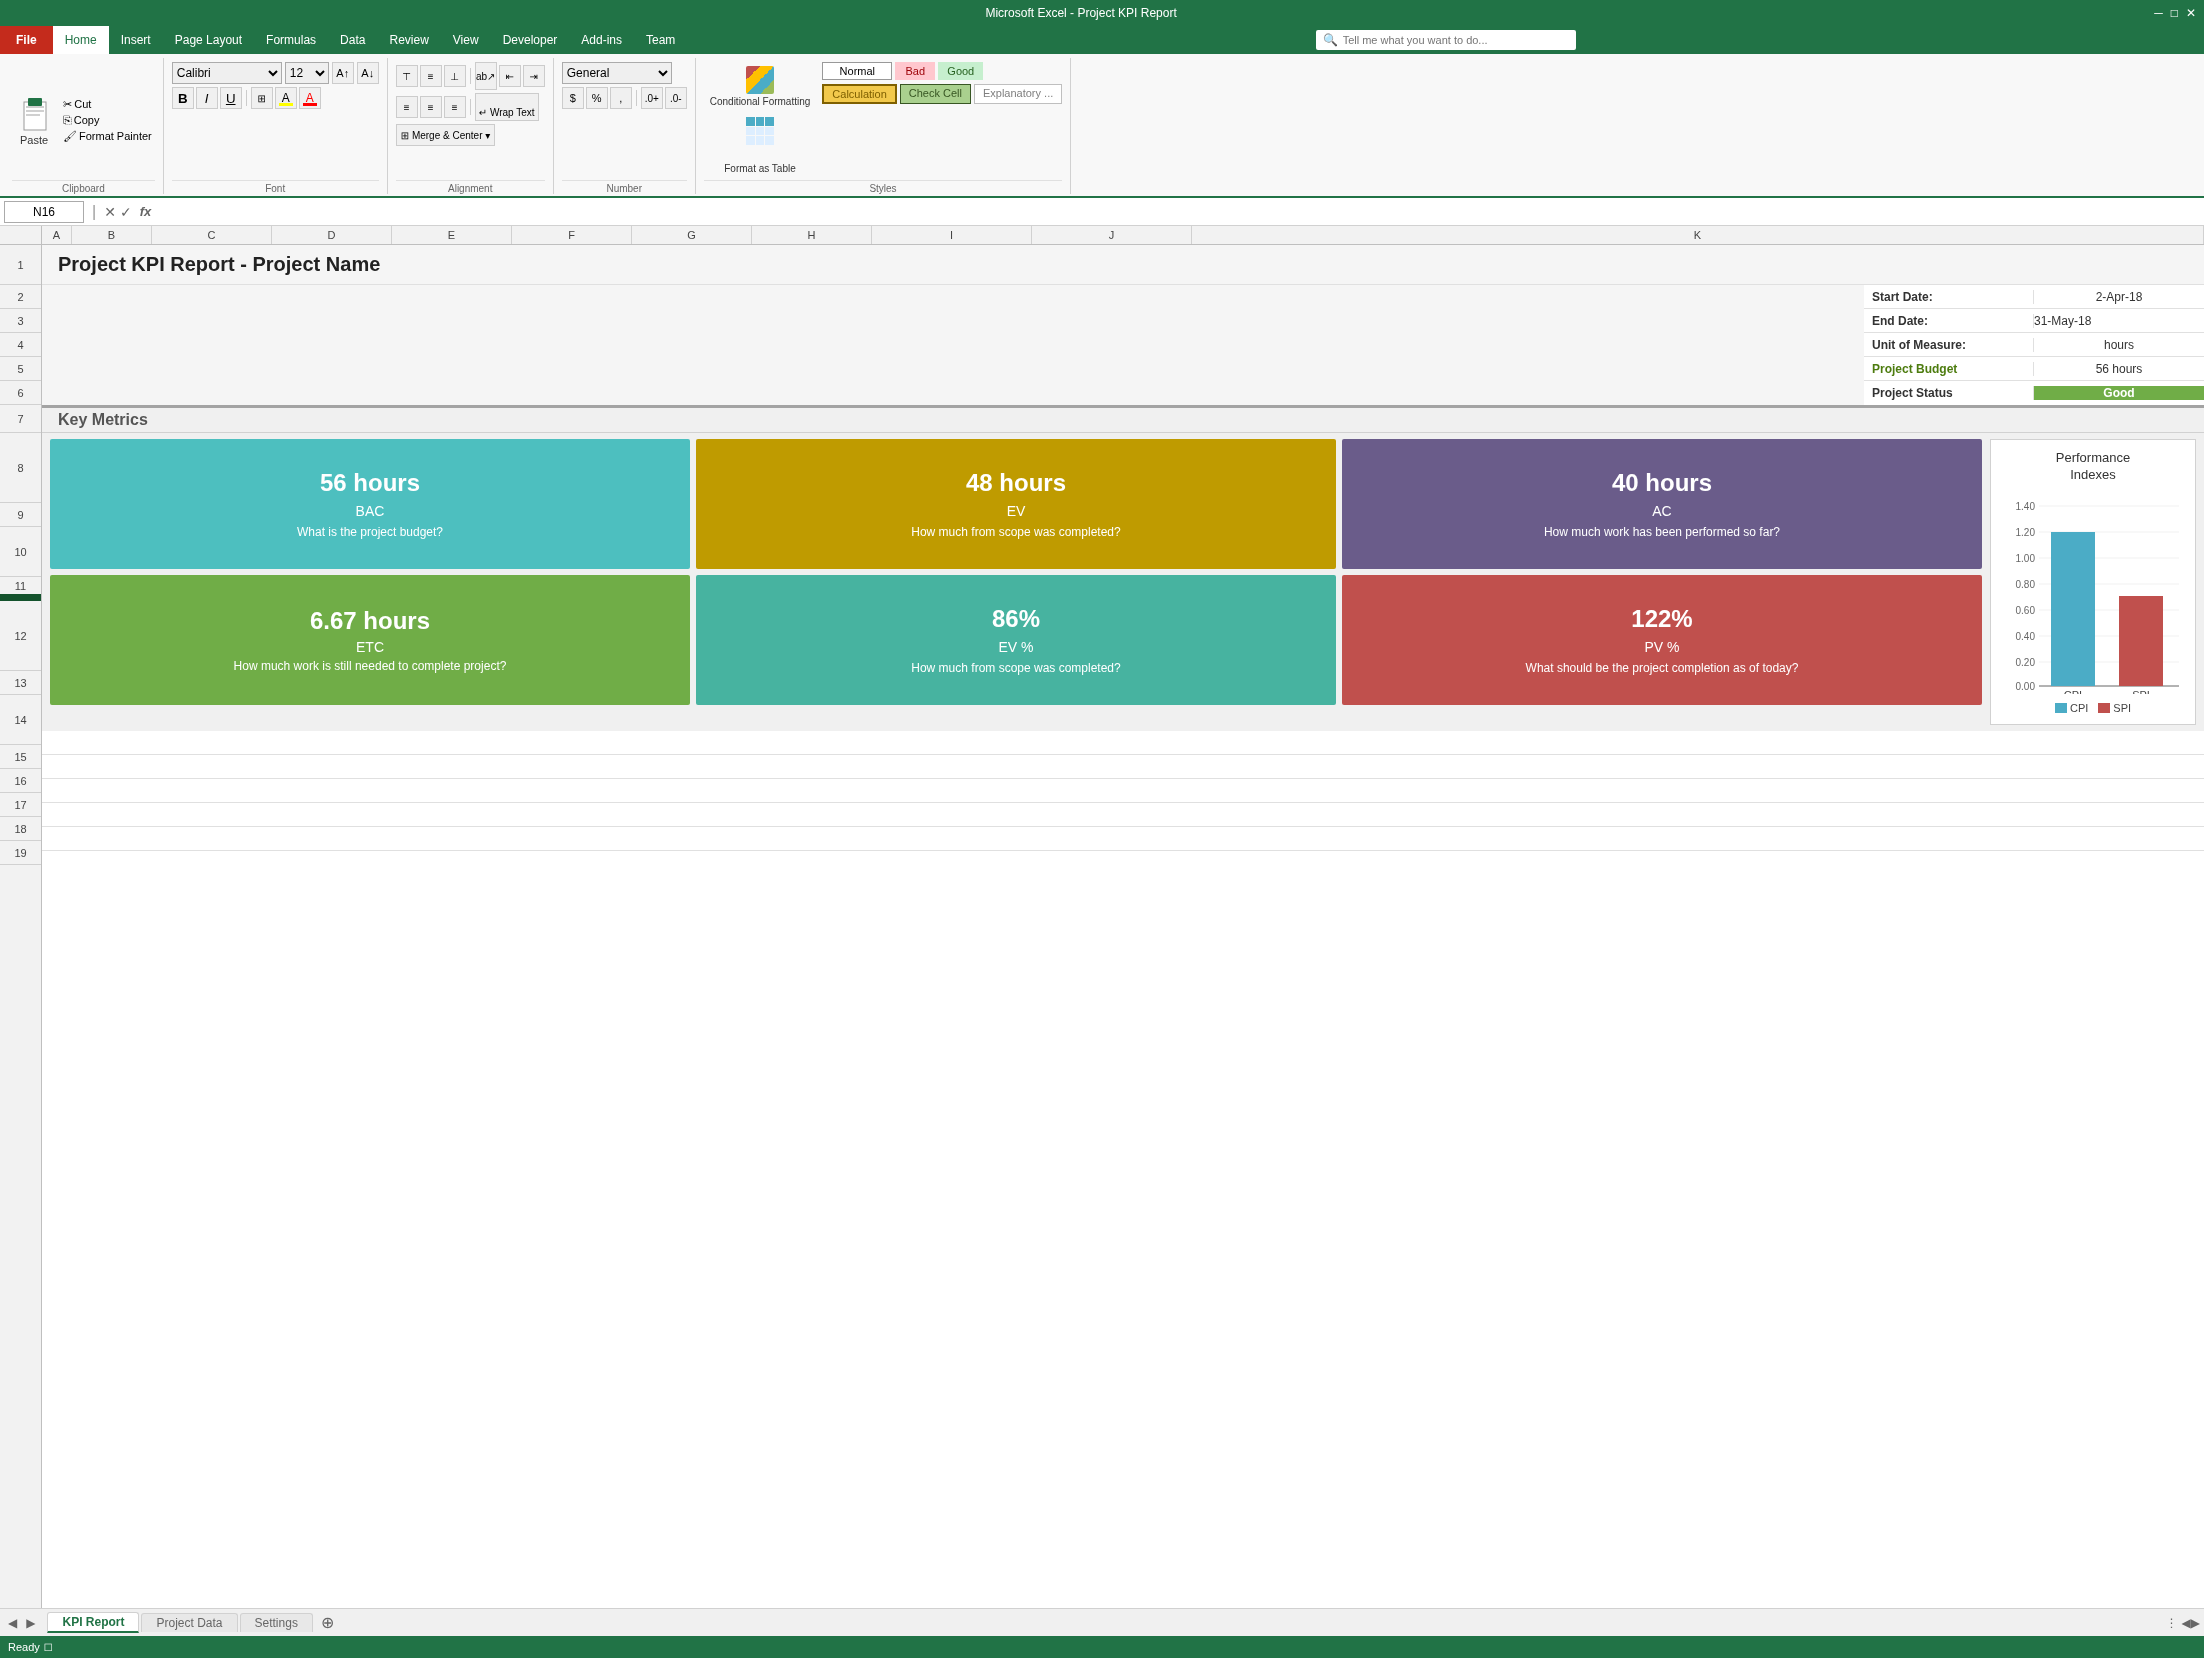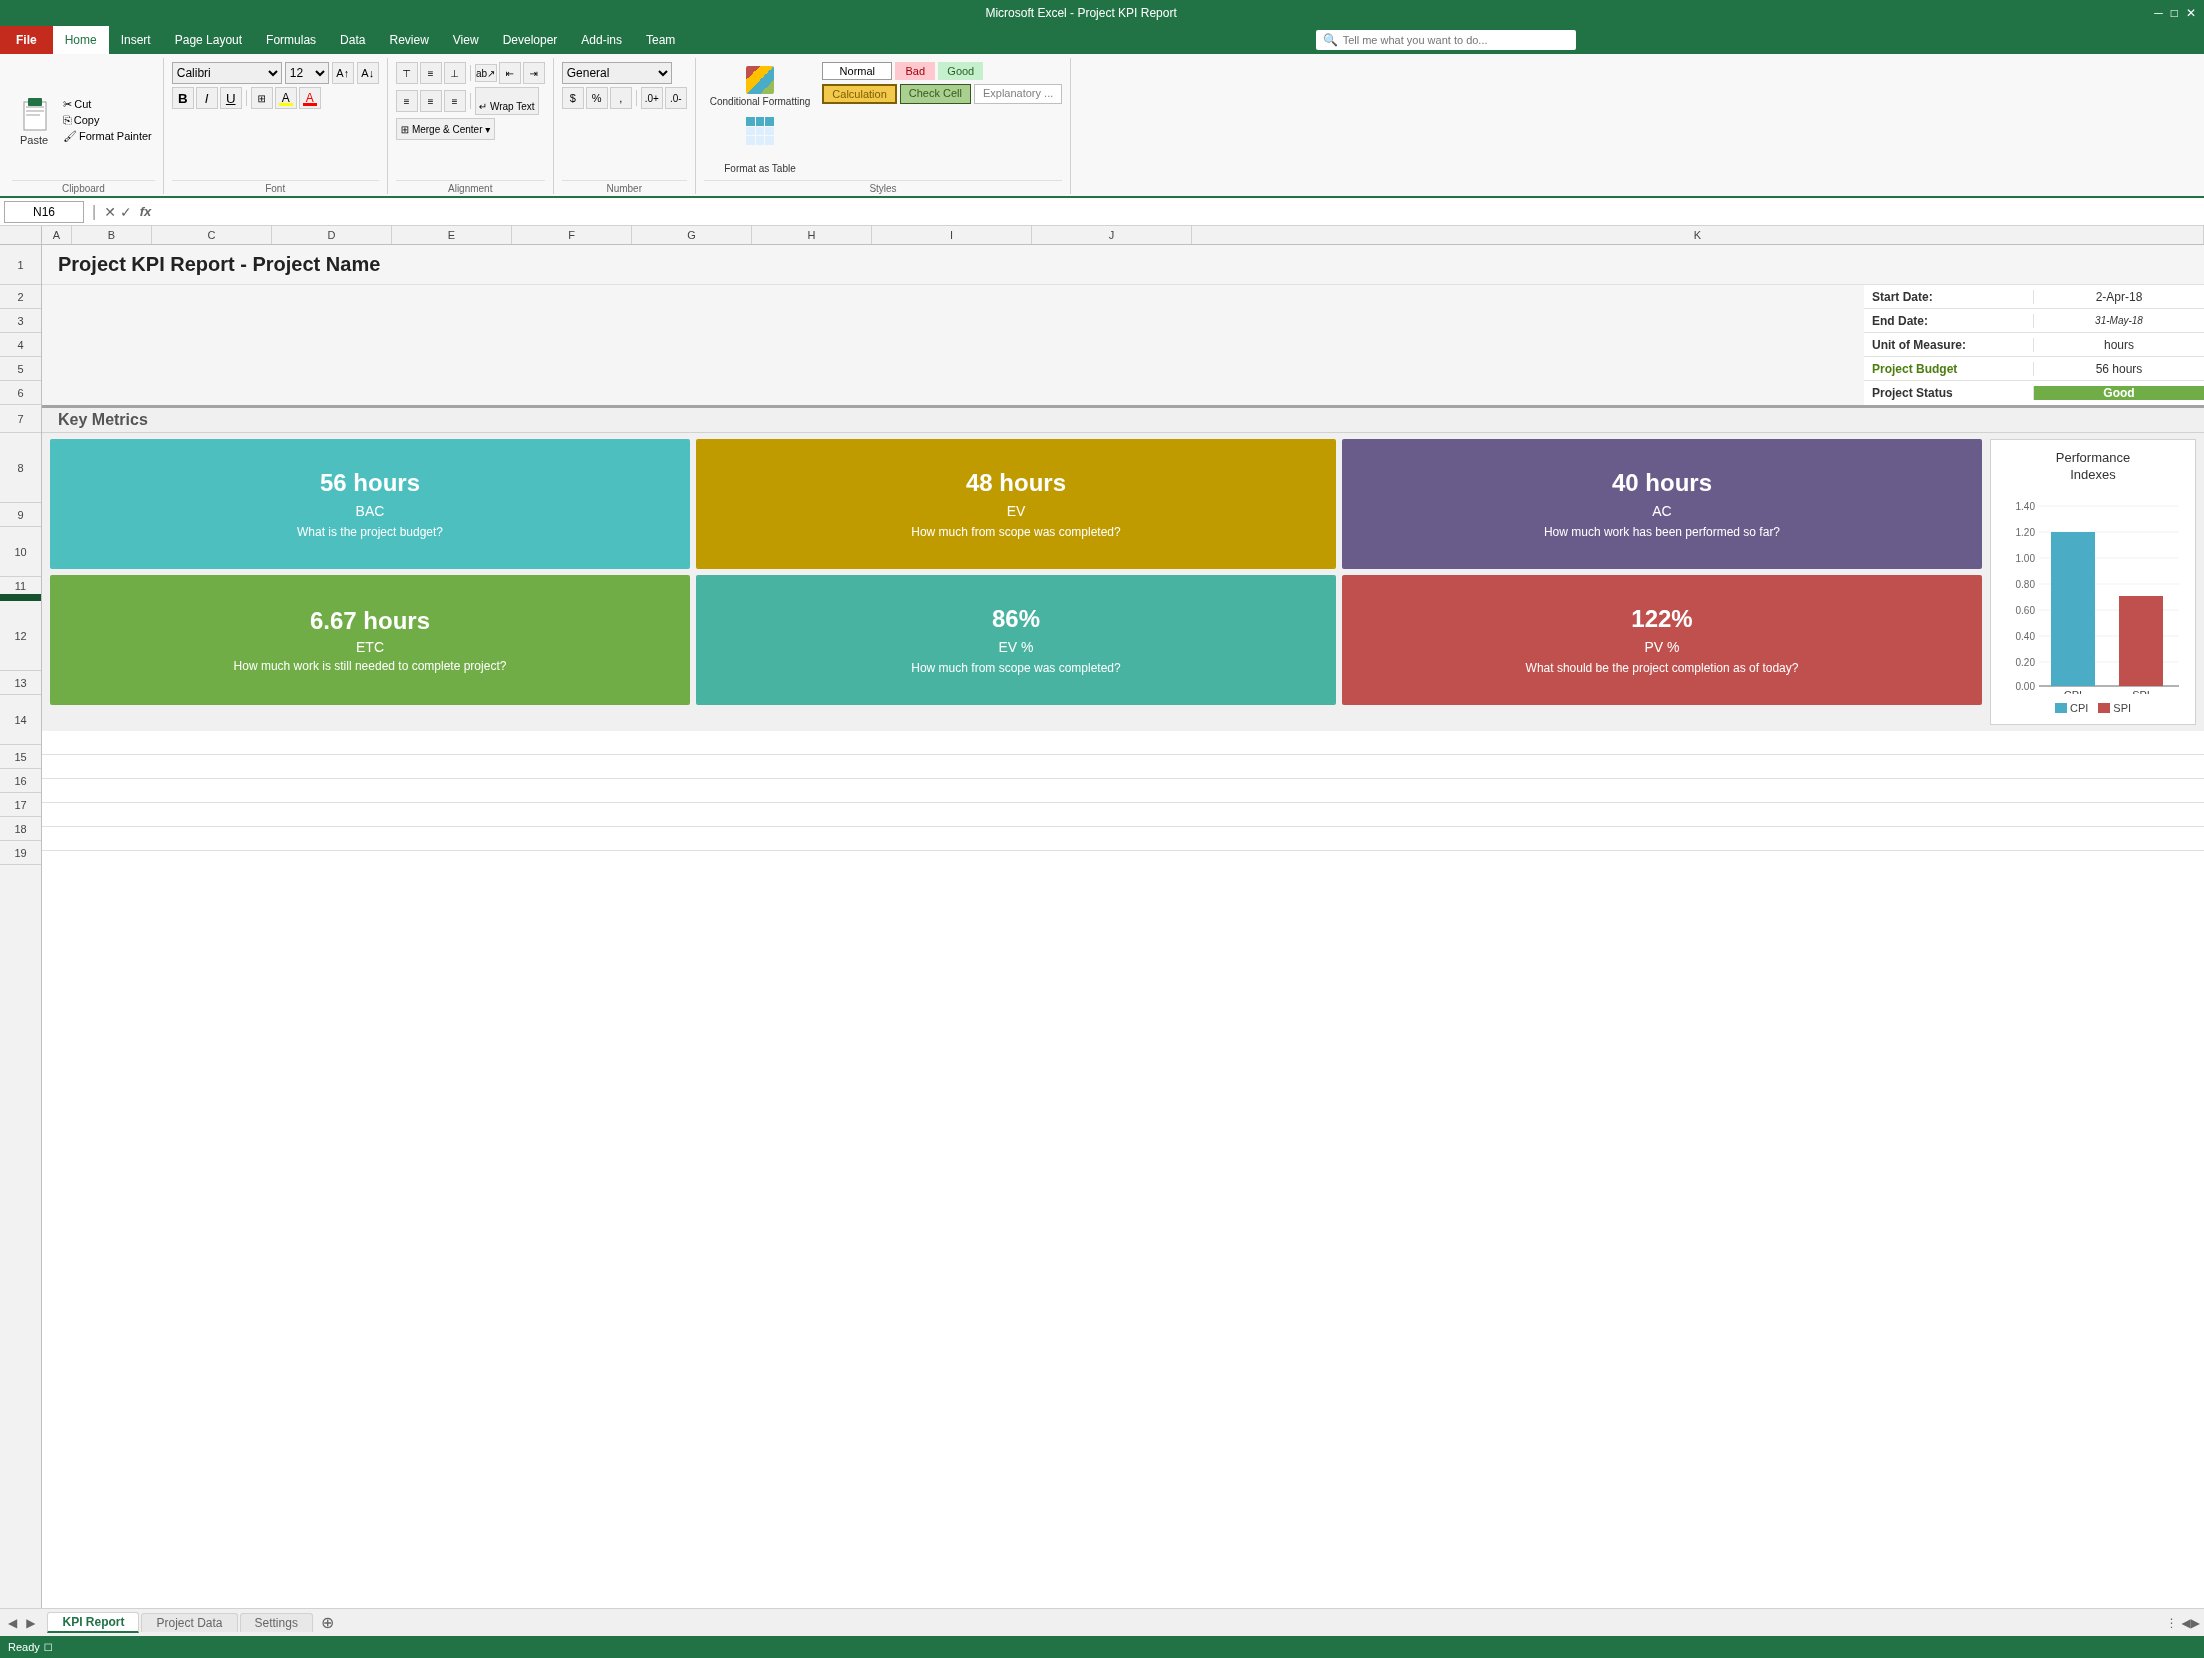--- a/index.html
+++ b/index.html
@@ -117,21 +117,21 @@
         <div style="font-size:10px; color:#666; text-align:center; border-top:1px solid #e0e0e0; padding-top:2px; margin-top:2px;">Font</div>
       </div>
 
       <div style="display:flex; flex-direction:column; padding:0 8px; border-right:1px solid #d1d1d1; min-width:130px;">
         <div style="flex:1; display:flex; flex-direction:column; gap:3px; padding-top:4px;">
           <div style="display:flex; gap:2px; align-items:center;">
             <button style="width:22px; height:22px; font-size:10px; border:1px solid #ccc; background:#f0f0f0; cursor:pointer;">⊤</button>
             <button style="width:22px; height:22px; font-size:10px; border:1px solid #ccc; background:#f0f0f0; cursor:pointer;">≡</button>
             <button style="width:22px; height:22px; font-size:10px; border:1px solid #ccc; background:#f0f0f0; cursor:pointer;">⊥</button>
             <div style="width:1px; height:16px; background:#ccc; margin:0 2px;"></div>
-            <button style="width:22px; height:18px; font-size:10px; border:1px solid #ccc; background:#f0f0f0; cursor:pointer;">ab↗</button>
+            <button style="width:22px; height:28px; font-size:10px; border:1px solid #ccc; background:#f0f0f0; cursor:pointer;">ab↗</button>
             <button style="width:22px; height:22px; font-size:10px; border:1px solid #ccc; background:#f0f0f0; cursor:pointer;">⇤</button>
             <button style="width:22px; height:22px; font-size:10px; border:1px solid #ccc; background:#f0f0f0; cursor:pointer;">⇥</button>
           </div>
           <div style="display:flex; gap:2px; align-items:center;">
             <button style="width:22px; height:22px; font-size:10px; border:1px solid #ccc; background:#f0f0f0; cursor:pointer;">≡</button>
             <button style="width:22px; height:22px; font-size:10px; border:1px solid #ccc; background:#f0f0f0; cursor:pointer;">≡</button>
             <button style="width:22px; height:22px; font-size:10px; border:1px solid #ccc; background:#f0f0f0; cursor:pointer;">≡</button>
             <div style="width:1px; height:16px; background:#ccc; margin:0 2px;"></div>
             <button style="font-size:10px; border:1px solid #ccc; background:#f0f0f0; cursor:pointer; padding:13px 3px; height:14px; white-space:nowrap;">↵ Wrap Text</button>
           </div>
@@ -266,21 +266,21 @@
 
           <div style="position:absolute; right:0; top:0; width:340px; background:white;">
 
             <div style="display:flex; height:24px; border-bottom:1px solid #e0e0e0; align-items:center;">
               <div style="width:170px; padding:0 8px; font-weight:bold; font-size:12px; color:#333; border-right:1px solid #e0e0e0;">Start Date:</div>
               <div style="flex:1; text-align:center; font-size:12px; color:#333;">2-Apr-18</div>
             </div>
 
             <div style="display:flex; height:24px; border-bottom:1px solid #e0e0e0; align-items:center;">
               <div style="width:170px; padding:0 8px; font-weight:bold; font-size:12px; color:#333; border-right:1px solid #e0e0e0;">End Date:</div>
-              <div style="flex:1; text-align:center; font-size:10px; color:#333;font-style:italic;">31-May-18</div>
+              <div style="flex:1; text-align:left; font-size:12px; color:#333;">31-May-18</div>
             </div>
 
             <div style="display:flex; height:24px; border-bottom:1px solid #e0e0e0; align-items:center;">
               <div style="width:170px; padding:0 8px; font-weight:bold; font-size:12px; color:#333; border-right:1px solid #e0e0e0;">Unit of Measure:</div>
               <div style="flex:1; text-align:center; font-size:12px; color:#333;">hours</div>
             </div>
 
             <div style="display:flex; height:24px; border-bottom:1px solid #e0e0e0; align-items:center;">
               <div style="width:170px; padding:0 8px; font-weight:bold; font-size:12px; color:#4d7c0f; border-right:1px solid #e0e0e0;">Project Budget</div>
               <div style="flex:1; text-align:center; font-size:12px; color:#333;">56 hours</div>

